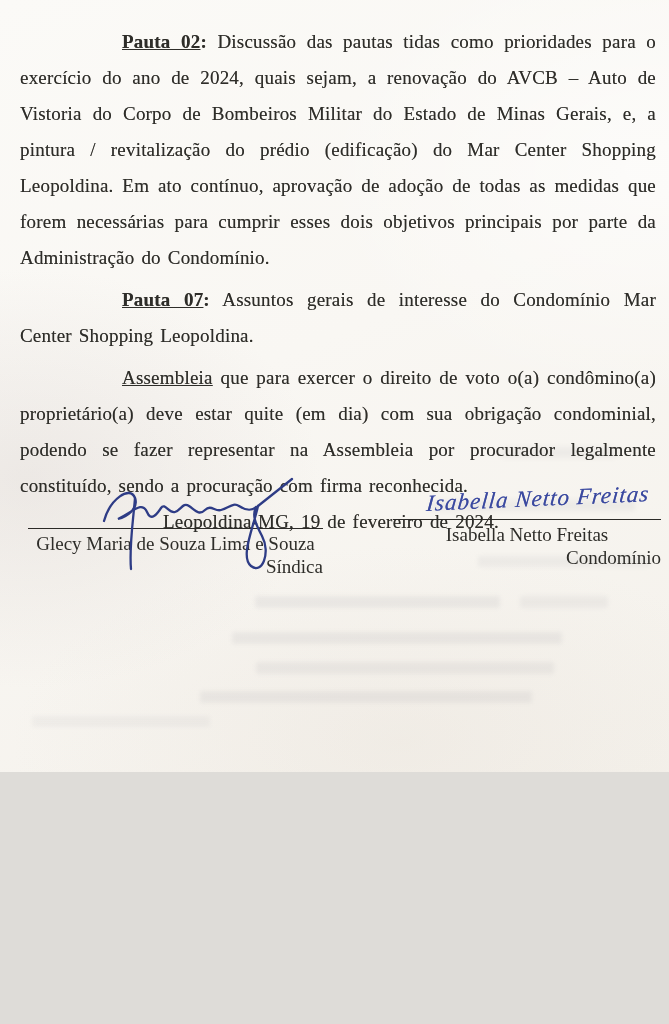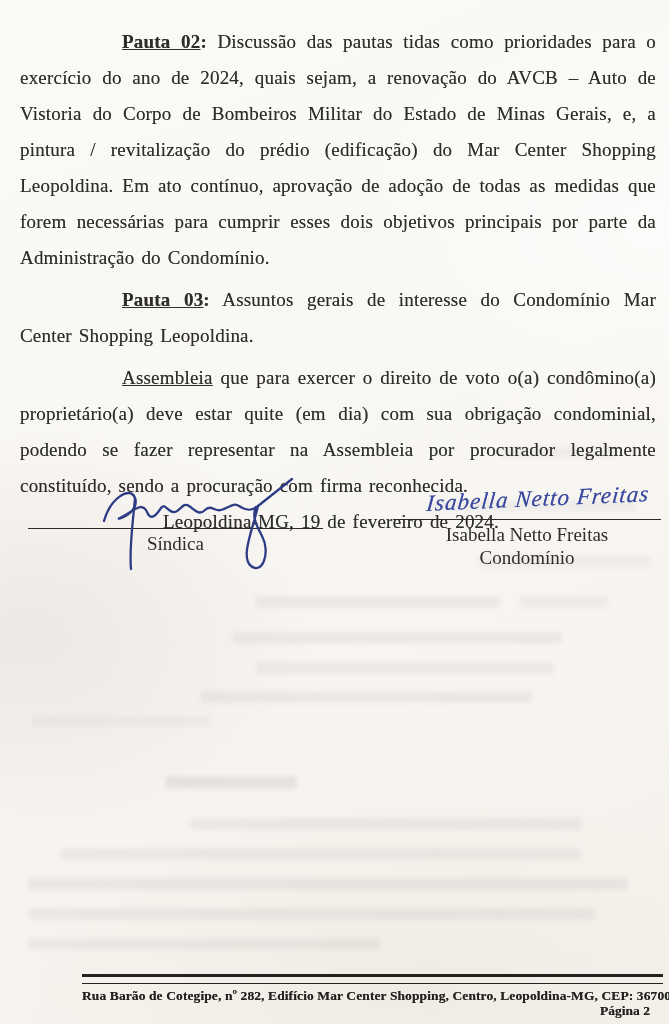--- a/index.html
+++ b/index.html
@@ -1,18 +1,18 @@
 <!DOCTYPE html>
 <html lang="pt"><head>
 <meta charset="utf-8">
 <style>
   html,body{margin:0;padding:0;background:#dedcd8;}
   .page{
     position:relative;
-    width:669px;height:1024px;
+    width:669px;height:772px;
     margin:0 auto;
     overflow:hidden;
     font-family:"Liberation Serif", serif;
     color:#2e2d29;
     background:
       radial-gradient(ellipse 420px 300px at 4% 62%, rgba(208,199,196,0.30), transparent 70%),
       radial-gradient(ellipse 480px 320px at 98% 22%, rgba(255,255,255,0.55), transparent 72%),
       radial-gradient(ellipse 520px 260px at 60% 96%, rgba(225,216,206,0.25), transparent 75%),
       linear-gradient(158deg,#fbfaf7 0%,#f9f7f3 45%,#f4f1eb 100%);
   }
@@ -31,21 +31,21 @@
   .date-line{margin:0;text-indent:143px;text-align:left;}
   
   .sig-area{position:absolute;left:0;top:485px;width:669px;height:130px;}
   .sig-col{position:absolute;text-align:center;font-size:19px;line-height:23px;}
   .sig-left{left:28px;top:0;width:295px;}
   .sig-right{left:393px;top:0;width:268px;}
   .sig-rule{border-top:1.6px solid #2b2a27;height:0;margin:0 0 3px 0;}
   .sig-left .sig-rule{margin-top:43px;}
   .sig-right .sig-rule{margin-top:34px;}
   .printed-name{white-space:nowrap;}
-  .role{line-height:24px;}
+  .role{line-height:24px;text-align:right;}
   .scrawl{position:absolute;left:62px;top:-14px;width:235px;height:108px;z-index:3;}
   .hand-name{
     position:absolute;left:30px;top:2px;width:230px;
     font-style:italic;
     font-size:23px;
     color:#3a49a0;
     transform:rotate(-2.5deg) skewX(-8deg);
     letter-spacing:1px;
     white-space:nowrap;
     text-shadow:0 0 0.6px rgba(58,73,160,0.7);
@@ -92,40 +92,41 @@
       <div class="ghost" style="left: 60px; top: 848px; width: 520px; height: 12px; opacity: 0.11;"></div>
       <div class="ghost" style="left: 28px; top: 878px; width: 600px; height: 12px; opacity: 0.12;"></div>
       <div class="ghost" style="left: 28px; top: 908px; width: 568px; height: 12px; opacity: 0.11;"></div>
       <div class="ghost" style="left: 28px; top: 938px; width: 352px; height: 12px; opacity: 0.1;"></div>
     </div>
 
   <div class="content">
     <p class="para"><span class="b u">Pauta 02</span><span class="b">:</span>
       <span>Discussão das pautas tidas como prioridades para o exercício do ano de 2024, quais sejam, a renovação do AVCB – Auto de Vistoria do Corpo de Bombeiros Militar do Estado de Minas Gerais, e, a pintura / revitalização do prédio (edificação) do Mar Center Shopping Leopoldina. Em ato contínuo, aprovação de adoção de todas as medidas que forem necessárias para cumprir esses dois objetivos principais por parte da Administração do Condomínio.</span></p>
 
-    <p class="para"><span class="b u">Pauta 03</span><span class="b">:</span>
+    <p class="para"><span class="b u">Pauta 07</span><span class="b">:</span>
       <span>Assuntos gerais de interesse do Condomínio Mar Center Shopping Leopoldina.</span></p>
 
     <p class="para last"><span class="u">Assembleia</span><span></span>
       <span>que para exercer o direito de voto o(a) condômino(a) proprietário(a) deve estar quite (em dia) com sua obrigação condominial, podendo se fazer representar na Assembleia por procurador legalmente constituído, sendo a procuração com firma reconhecida.</span></p>
 
     <p class="date-line">Leopoldina-MG, 19 de fevereiro de 2024.</p>
   </div>
 
   <div class="sig-area">
 
     <div class="sig-col sig-left">
       <svg class="scrawl" viewBox="0 0 235 108" fill="none" xmlns="http://www.w3.org/2000/svg">
         <g stroke="#2e3c86" stroke-width="2.3" stroke-linecap="round" fill="none">
           <path d="M14,50 C20,28 40,14 45,27 C49,38 36,46 28,48 C44,40 52,30 57,41 C61,51 67,43 71,37 C75,31 79,43 85,41 C91,39 93,31 99,35 C105,39 109,45 115,39 C121,33 125,41 131,39 C139,37 143,31 149,35 C155,39 161,41 168,35 C178,27 192,16 202,8"></path>
           <path d="M45,27 C43,52 39,76 41,98"></path>
           <path d="M168,35 C163,58 150,86 161,95 C172,104 181,82 172,65 C165,52 162,44 166,36"></path>
         </g>
       </svg>
       <div class="sig-rule"></div>
+      <div class="printed-name">Glecy Maria de Souza Lima e Souza</div>
       <div class="role">Síndica</div>
     </div>
 
     <div class="sig-col sig-right">
       <div class="hand-name">Isabella Netto Freitas</div>
       <div class="sig-rule"></div>
       <div class="printed-name">Isabella Netto Freitas</div>
       <div class="role">Condomínio</div>
     </div>
 

